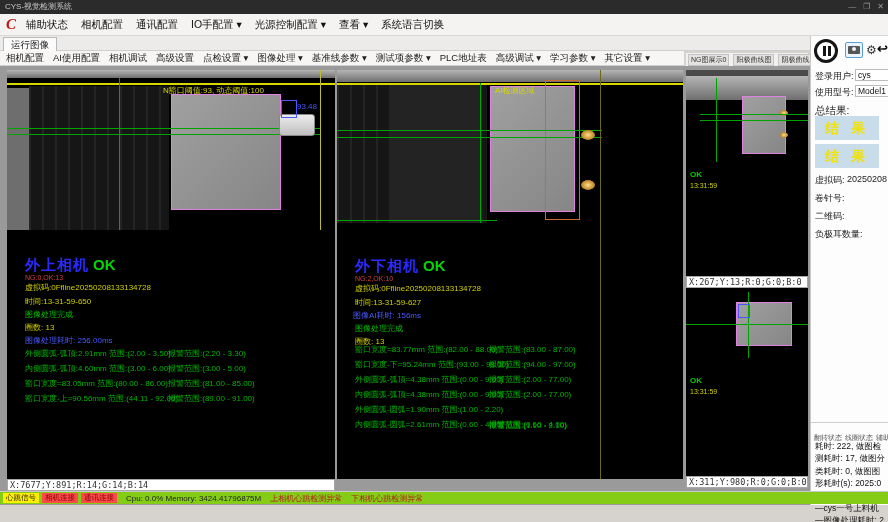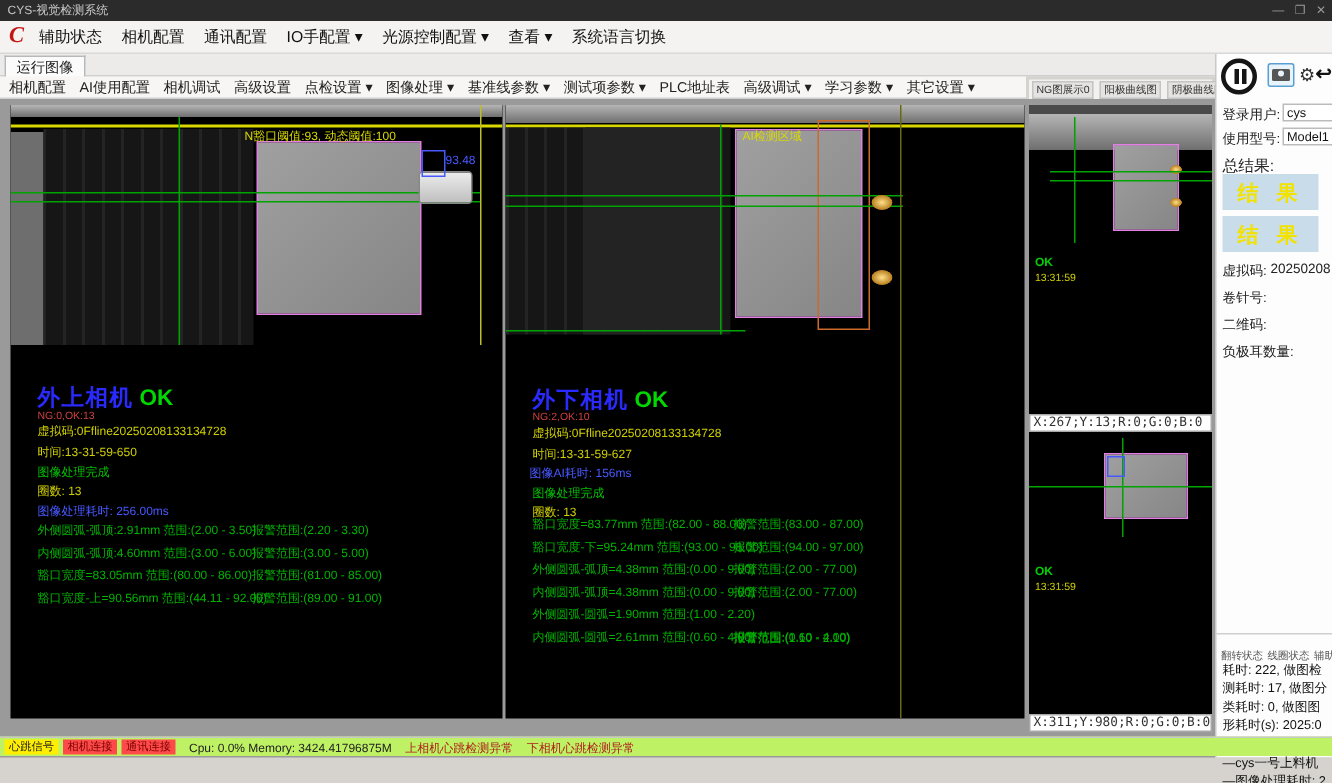--- a/index.html
+++ b/index.html
@@ -52,21 +52,21 @@
   .camglyph{left:2px;top:3px;width:12px;height:8px;background:#555;border-radius:1px;}
   .camlens{left:4px;top:1px;width:4px;height:4px;background:#e9f3fc;border-radius:50%;}
   .gearbtn{left:55px;top:6px;font-size:12px;color:#333;line-height:16px;}
   .backbtn{left:66px;top:4px;font-size:13px;font-weight:bold;color:#111;line-height:18px;}
   .sb-label{font-size:9px;color:#222;white-space:nowrap;}
   .sb-val{font-size:8.5px;color:#111;background:#fff;border:1px solid #bbb;padding:0 2px;min-width:30px;display:inline-block;line-height:10px;}
   .resultbox{left:4px;width:64px;height:24px;background:#c9dcea;color:#f2e200;font-size:14px;font-weight:bold;text-align:center;line-height:24px;letter-spacing:4px;}
   .sb-footer-tab{font-size:7px;color:#555;margin-right:3px;white-space:nowrap;}
   .sb-log{left:4px;top:404px;width:70px;font-size:8.5px;color:#111;line-height:1.45;word-break:break-all;}
   
-  .statusbar{left:0;top:491px;width:888px;height:13px;background:#bef264;border-top:1px solid #c8c8c8;display:flex;align-items:center;box-sizing:border-box;padding-left:3px;}
+  .statusbar{left:0;top:491px;width:888px;height:13px;background:#84cc16;border-top:1px solid #c8c8c8;display:flex;align-items:center;box-sizing:border-box;padding-left:3px;}
   .badge{font-size:7.5px;padding:0 3px;margin-right:3px;line-height:10px;}
   .badge-y{background:#ffee00;color:#222;}
   .badge-r{background:#ff4a4a;color:#7a0000;}
   .cpuinfo{font-size:8px;color:#222;margin-left:6px;white-space:nowrap;}
   .warntxt{font-size:8px;color:#b02020;margin-left:9px;white-space:nowrap;}
 </style>
 </head>
 <body>
 
 <div id="app">
@@ -145,20 +145,21 @@
 
     <span class="abs meas" style="left:18px;top:278px;">外侧圆弧-弧顶:2.91mm 范围:(2.00 - 3.50)</span>
     <span class="abs meas" style="left:161px;top:278px;">报警范围:(2.20 - 3.30)</span>
     <span class="abs meas" style="left:18px;top:293px;">内侧圆弧-弧顶:4.60mm 范围:(3.00 - 6.00)</span>
     <span class="abs meas" style="left:161px;top:293px;">报警范围:(3.00 - 5.00)</span>
     <span class="abs meas" style="left:18px;top:308px;">豁口宽度=83.05mm 范围:(80.00 - 86.00)</span>
     <span class="abs meas" style="left:161px;top:308px;">报警范围:(81.00 - 85.00)</span>
     <span class="abs meas" style="left:18px;top:323px;">豁口宽度-上=90.56mm 范围:(44.11 - 92.00)</span>
     <span class="abs meas" style="left:161px;top:323px;">报警范围:(89.00 - 91.00)</span>
   </div>
+  <div class="abs coordbar" style="left:7px;top:479px;width:328px;height:12px;">X:7677;Y:891;R:14;G:14;B:14</div>
 
   <div class="abs panel" style="left:337px;top:70px;width:346px;height:409px;">
     <div class="abs band" style="left:0;top:0;width:346px;height:12px;"></div>
     <div class="abs yline-h" style="left:0;top:13px;width:346px;"></div>
     <div class="abs stripes" style="left:0;top:15px;width:150px;height:138px;"></div>
     <div class="abs" style="left:53px;top:15px;width:90px;height:138px;background:#232323;"></div>
     <div class="abs gline-v" style="left:143px;top:13px;height:140px;"></div>
     <div class="abs product" style="left:153px;top:16px;width:85px;height:126px;"></div>
     <div class="abs orangebox" style="left:208px;top:10px;width:33px;height:138px;"></div>
     <div class="abs gline-h" style="left:0;top:60px;width:265px;"></div>

